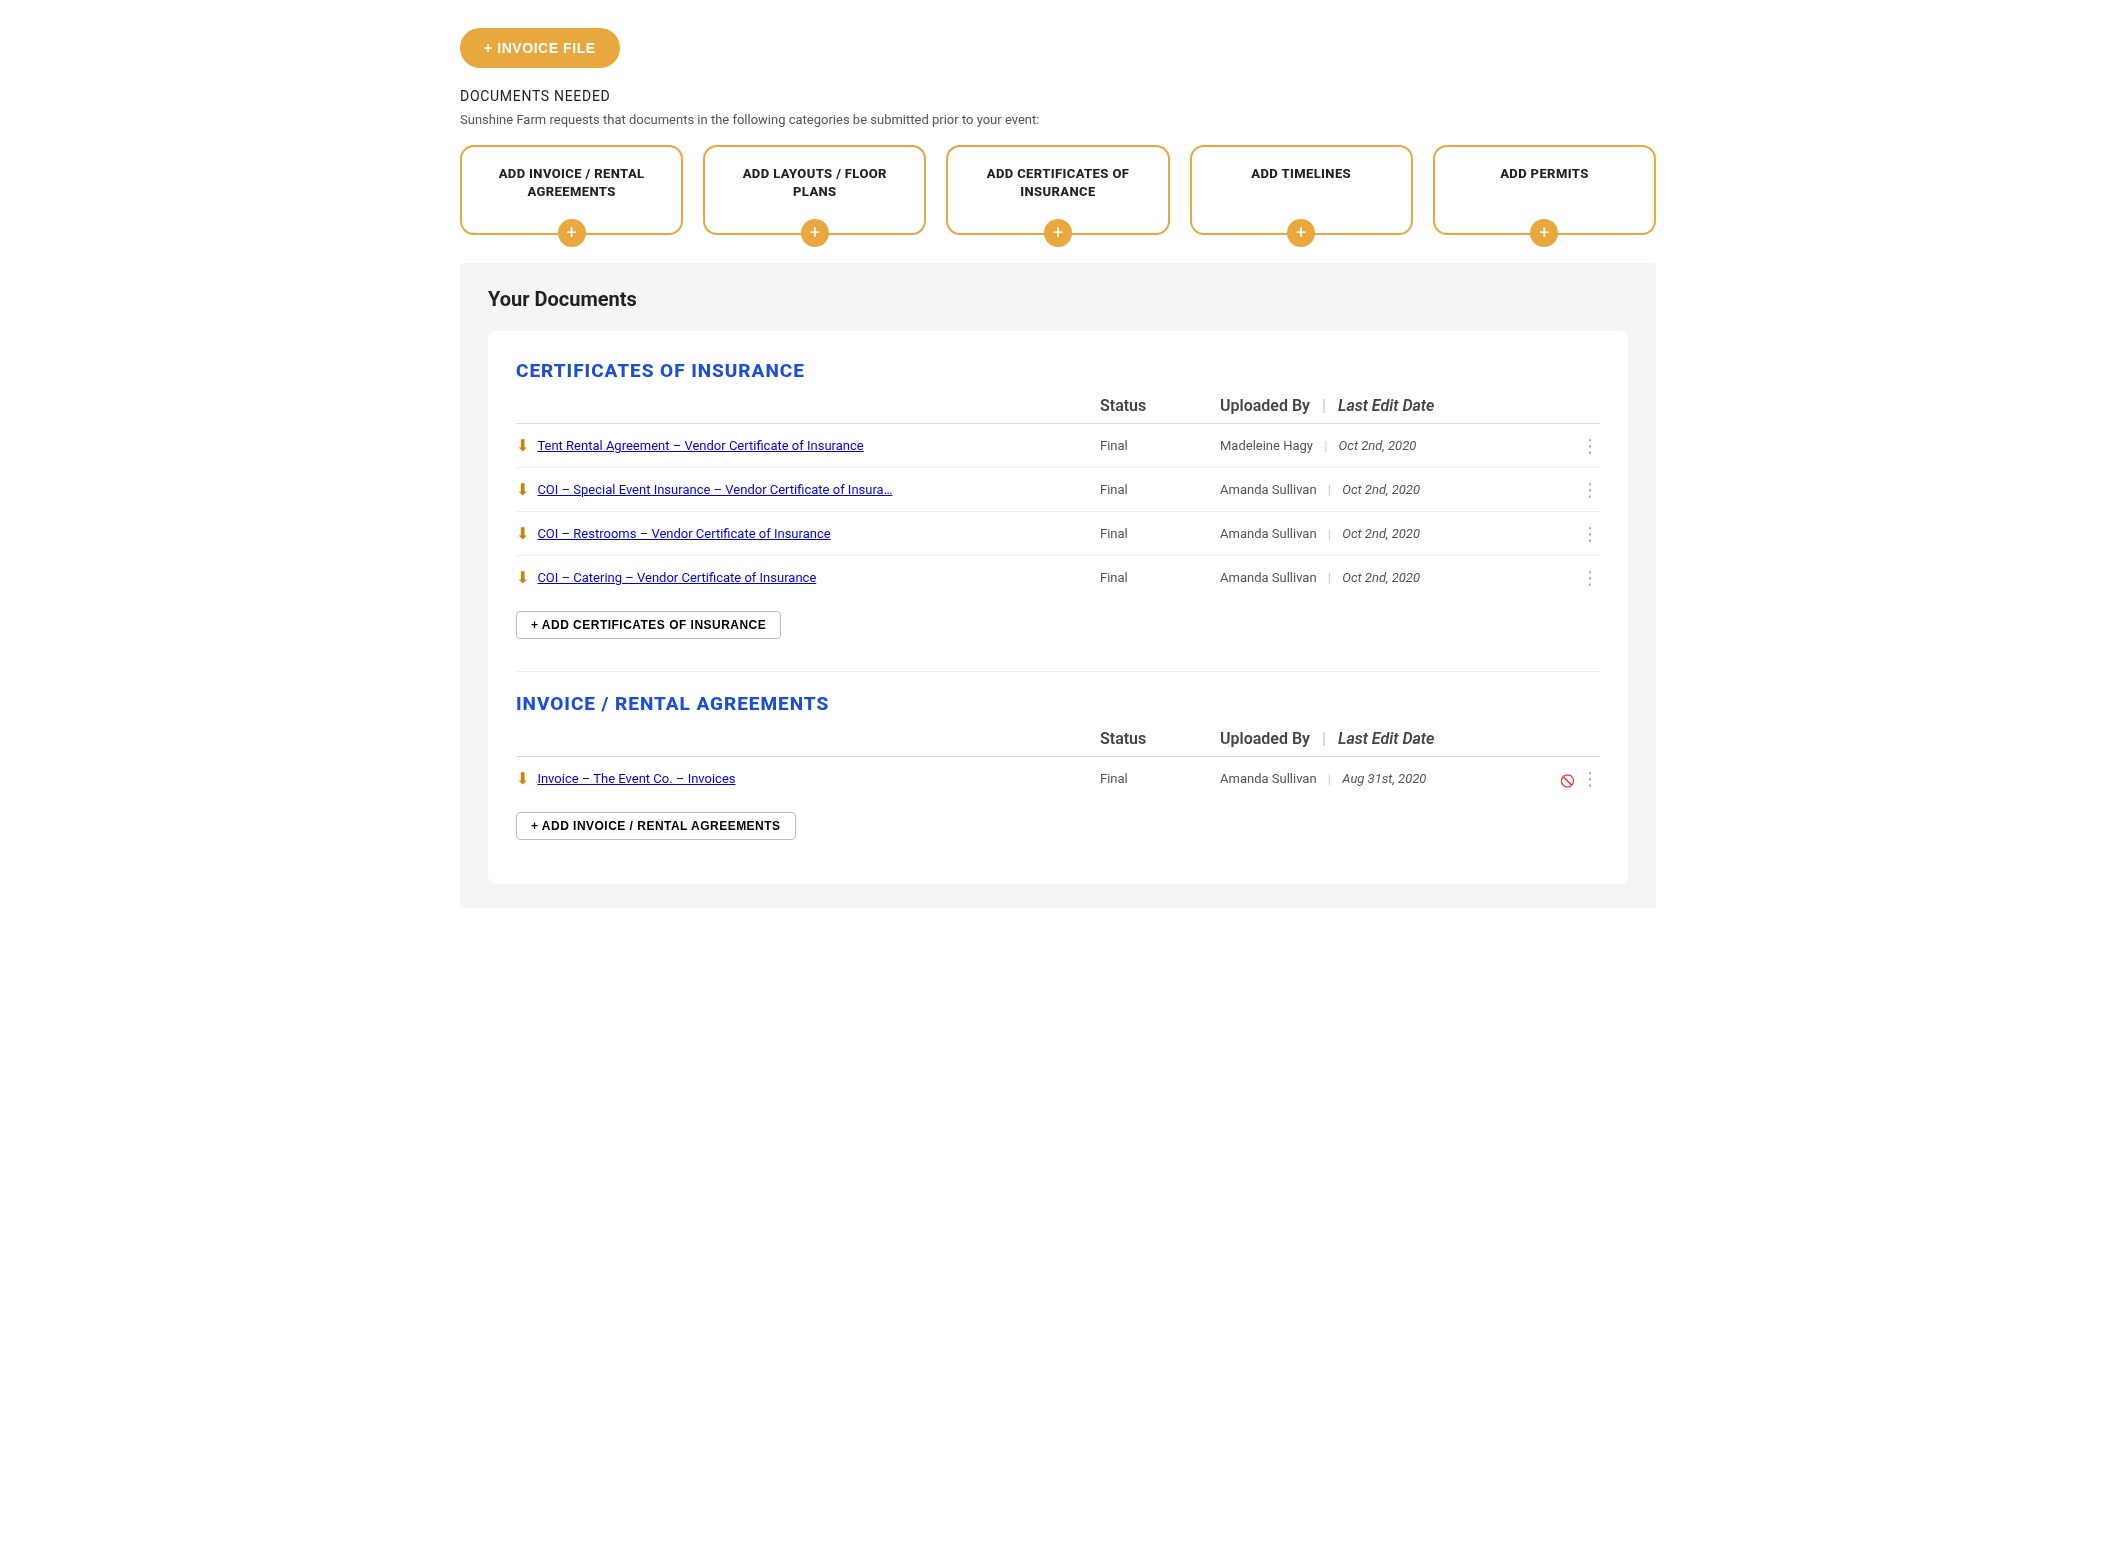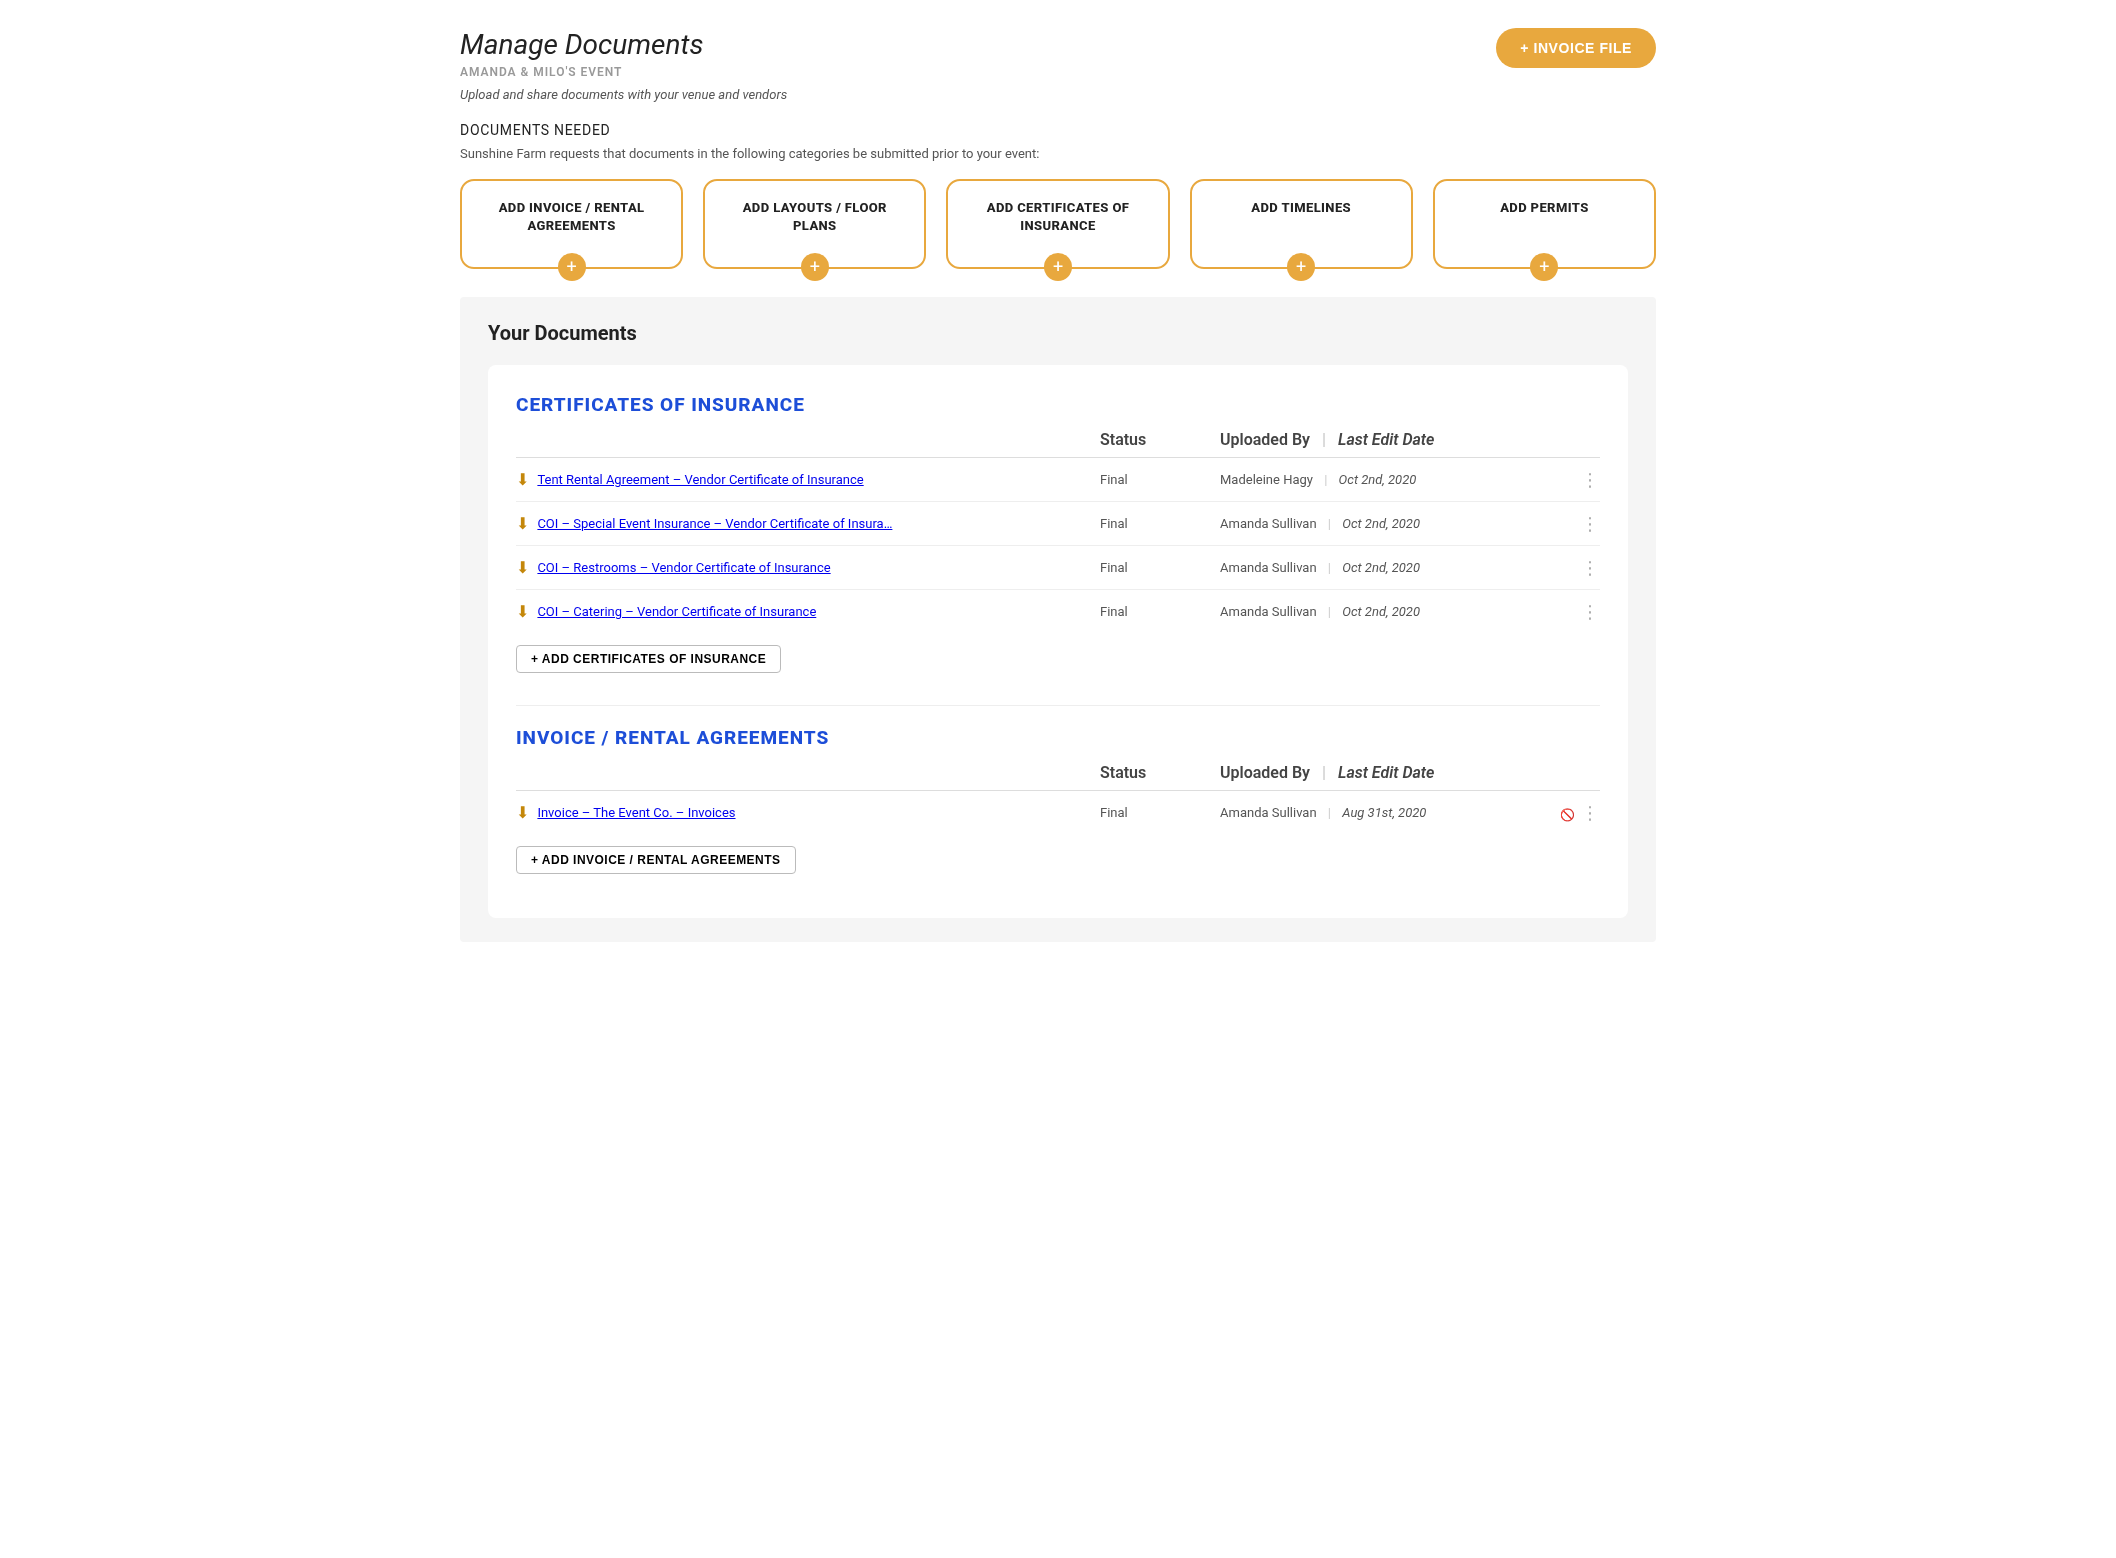--- a/index.html
+++ b/index.html
@@ -249,25 +249,20 @@
       align-items: center;
       gap: 8px;
     }
   </style>
 </head>
 <body>
 
 <div class="page-wrapper">
 
   <div class="page-header">
-    <div class="header-left">
-      <h1>Manage Documents</h1>
-      <div class="event-subtitle">AMANDA &amp; MILO'S EVENT</div>
-      <div class="page-desc">Upload and share documents with your venue and vendors</div>
-    </div>
     <button class="upload-btn">+ INVOICE FILE</button>
   </div>
 
   <div class="documents-needed">
     <div class="section-heading">DOCUMENTS NEEDED</div>
     <div class="section-subheading">Sunshine Farm requests that documents in the following categories be submitted prior to your event:</div>
     <div class="doc-cards">
 
     <div class="doc-card">
           <div class="doc-card-label">ADD INVOICE / RENTAL AGREEMENTS</div>

